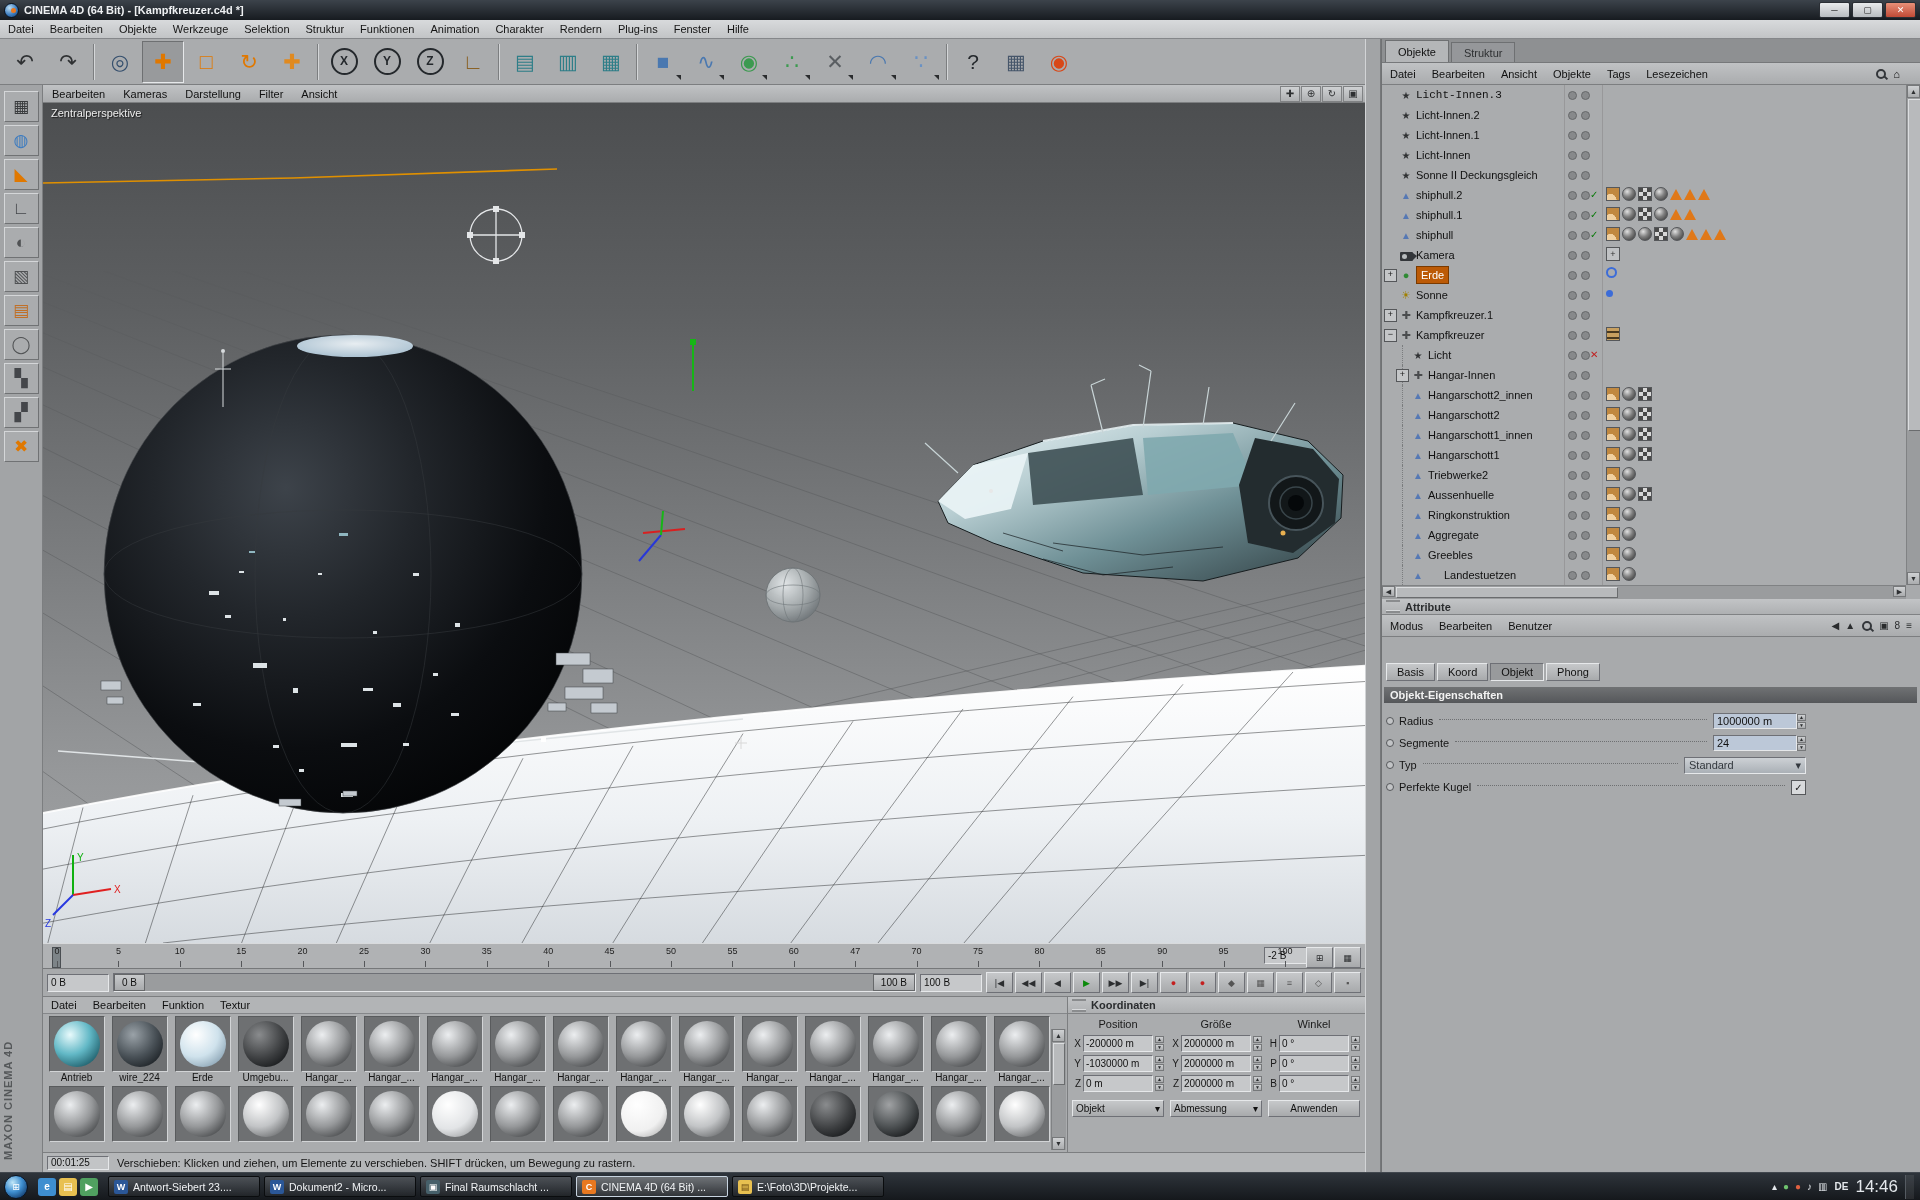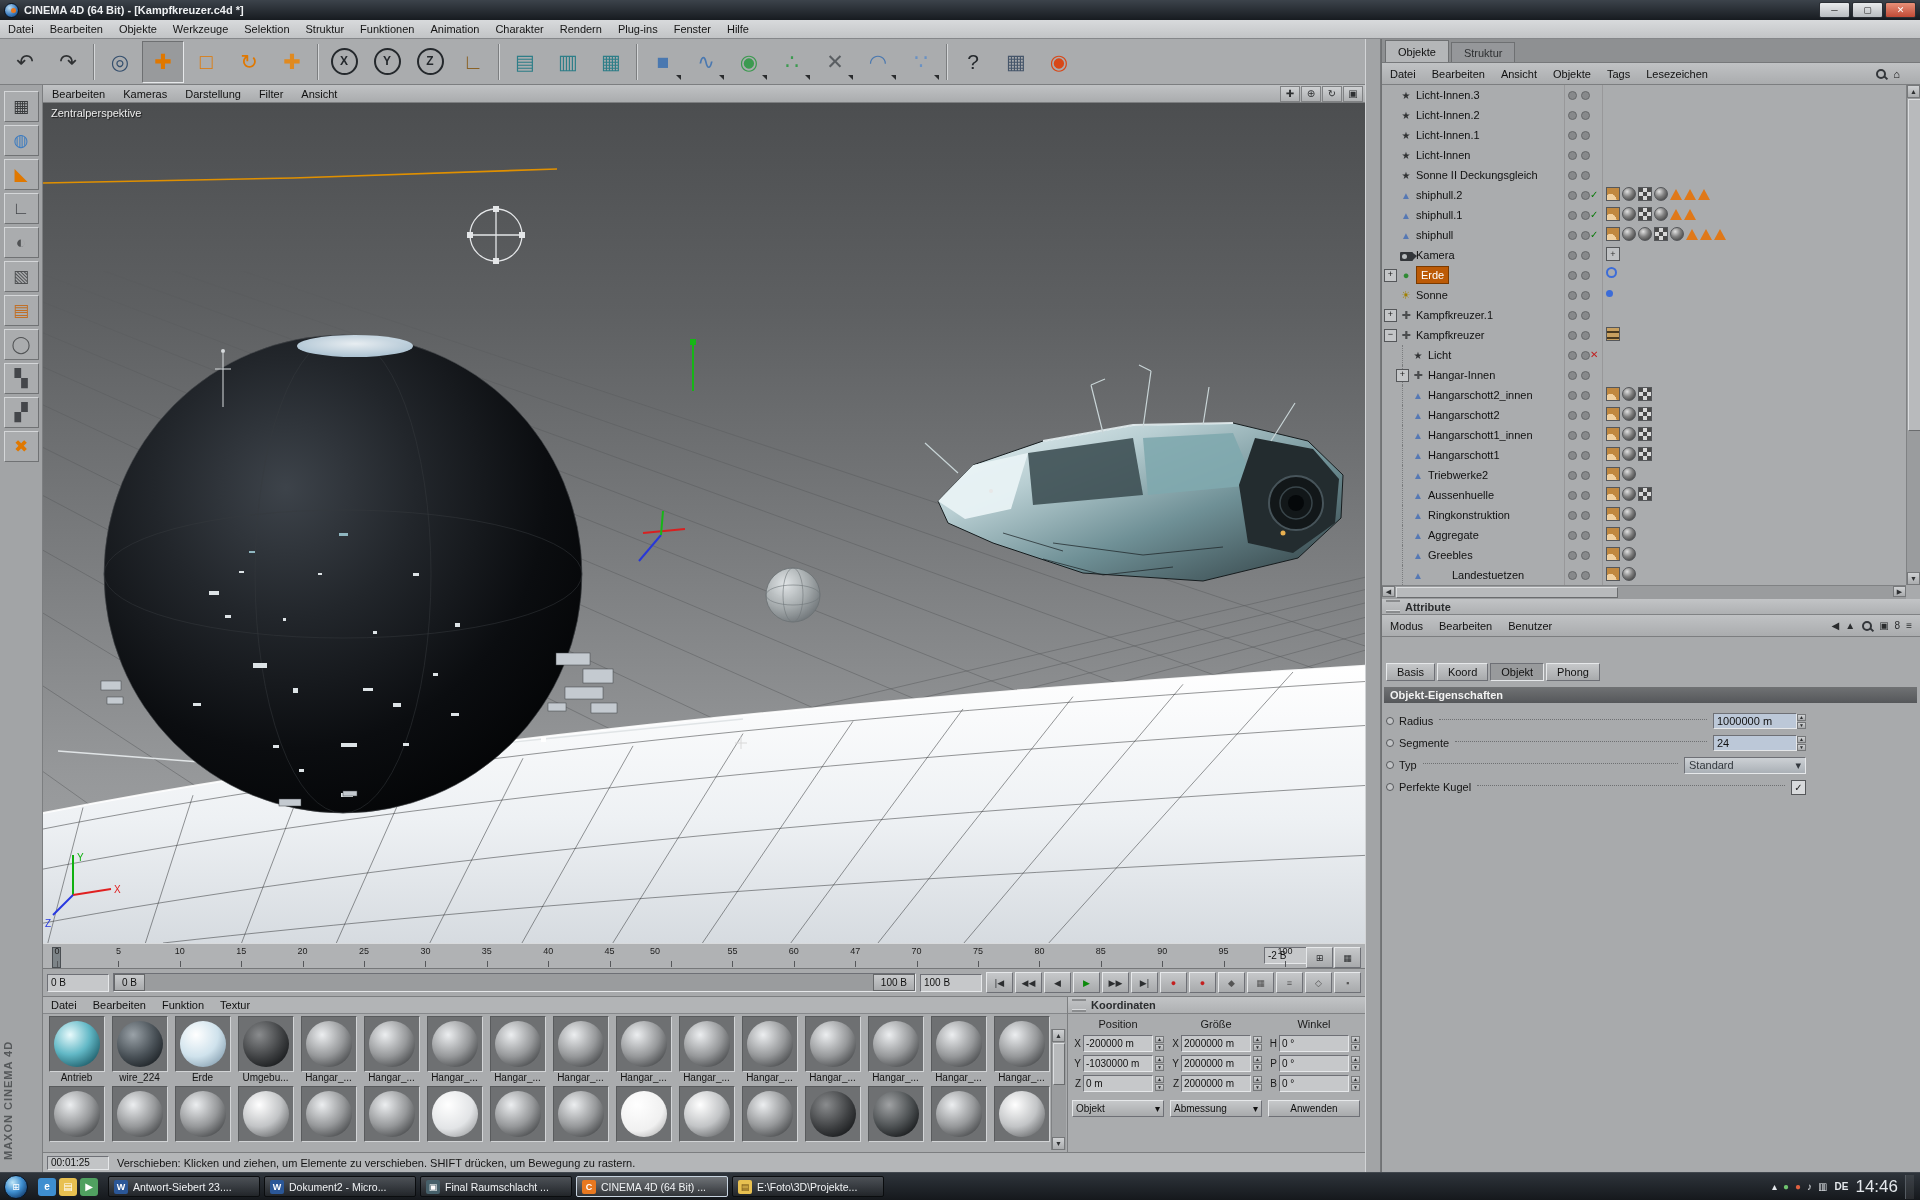--- a/index.html
+++ b/index.html
@@ -616,21 +616,21 @@
       <span class="tick" style="left: 321px;">25</span>
       <span class="tickline" style="left: 321px;"></span>
       <span class="tick" style="left: 382.4px;">30</span>
       <span class="tickline" style="left: 382.4px;"></span>
       <span class="tick" style="left: 443.8px;">35</span>
       <span class="tickline" style="left: 443.8px;"></span>
       <span class="tick" style="left: 505.2px;">40</span>
       <span class="tickline" style="left: 505.2px;"></span>
       <span class="tick" style="left: 566.6px;">45</span>
       <span class="tickline" style="left: 566.6px;"></span>
-      <span class="tick" style="left: 612px;">50</span>
+      <span class="tick" style="left: 628px;">50</span>
       <span class="tickline" style="left: 628px;"></span>
       <span class="tick" style="left: 689.4px;">55</span>
       <span class="tickline" style="left: 689.4px;"></span>
       <span class="tick" style="left: 750.8px;">60</span>
       <span class="tickline" style="left: 750.8px;"></span>
       <span class="tick" style="left: 812.2px;">47</span>
       <span class="tickline" style="left: 812.2px;"></span>
       <span class="tick" style="left: 873.6px;">70</span>
       <span class="tickline" style="left: 873.6px;"></span>
       <span class="tick" style="left: 935px;">75</span>
@@ -985,21 +985,21 @@
       <span id="om-menu-icons">
         <span class="mag"></span>
         <span>⌂</span>
       </span>
     </div>
     <div id="om-tree">
       <div class="tree-sep" style="left:182px"></div>
       <div class="tree-sep" style="left:220px"></div>
     <div class="tree-row">
           <span class="ticon ti-light" style="left: 16px;">★</span>
-          <span class="tlabel" style="left: 34px;">Licht-Innen.3</span>
+          <span class="tlabel" style="left: 34px; font-family: Liberation Mono, monospace;">Licht-Innen.3</span>
           <span class="vdots">
             <span class="vdot"></span>
             <span class="vdot"></span>
           </span>
         </div>
         <div class="tree-row">
           <span class="ticon ti-light" style="left: 16px;">★</span>
           <span class="tlabel" style="left: 34px;">Licht-Innen.2</span>
           <span class="vdots">
             <span class="vdot"></span>
@@ -1279,21 +1279,21 @@
             <span class="vdot"></span>
           </span>
           <span class="ttags">
             <span class="tag phong"></span>
             <span class="tag sphere"></span>
           </span>
         </div>
         <div class="tree-row">
           <span class="guide" style="left: 20px;"></span>
           <span class="ticon ti-poly" style="left: 28px;">▲</span>
-          <span class="tlabel" style="left: 46px; padding-left: 24px;">Landestuetzen</span>
+          <span class="tlabel" style="left: 38px; padding-left: 24px;">Landestuetzen</span>
           <span class="vdots">
             <span class="vdot"></span>
             <span class="vdot"></span>
           </span>
           <span class="ttags">
             <span class="tag phong"></span>
             <span class="tag sphere"></span>
           </span>
         </div>
       </div>

